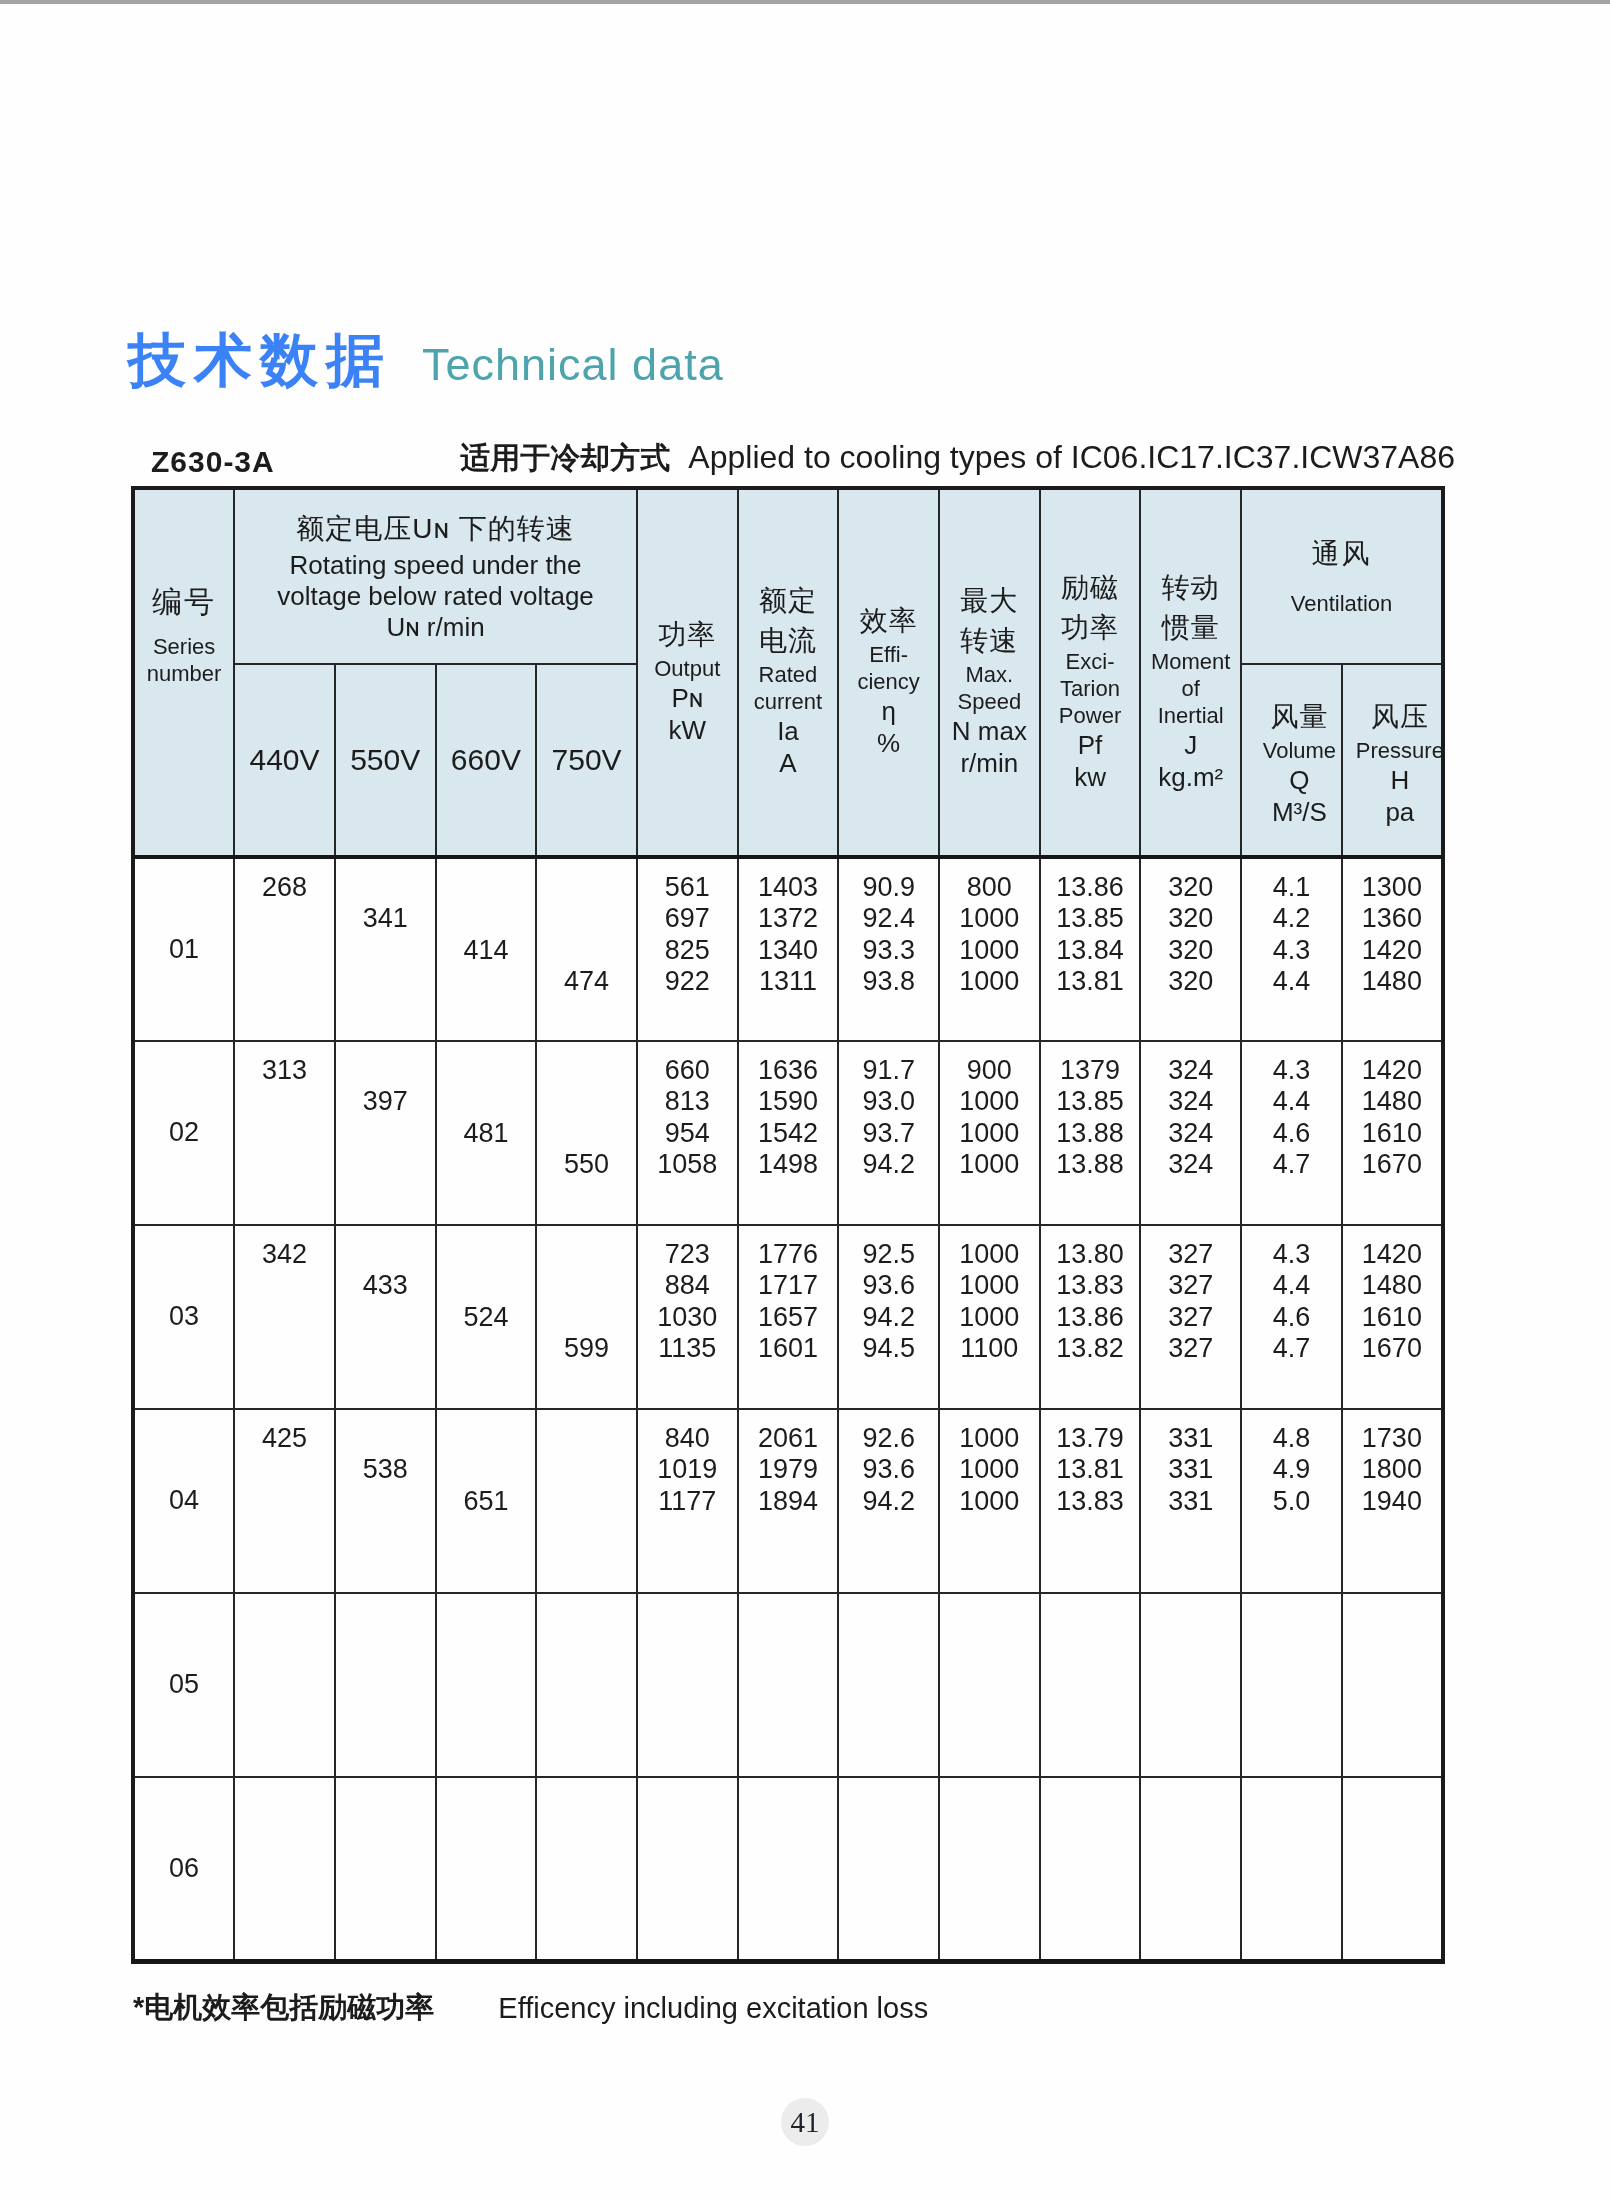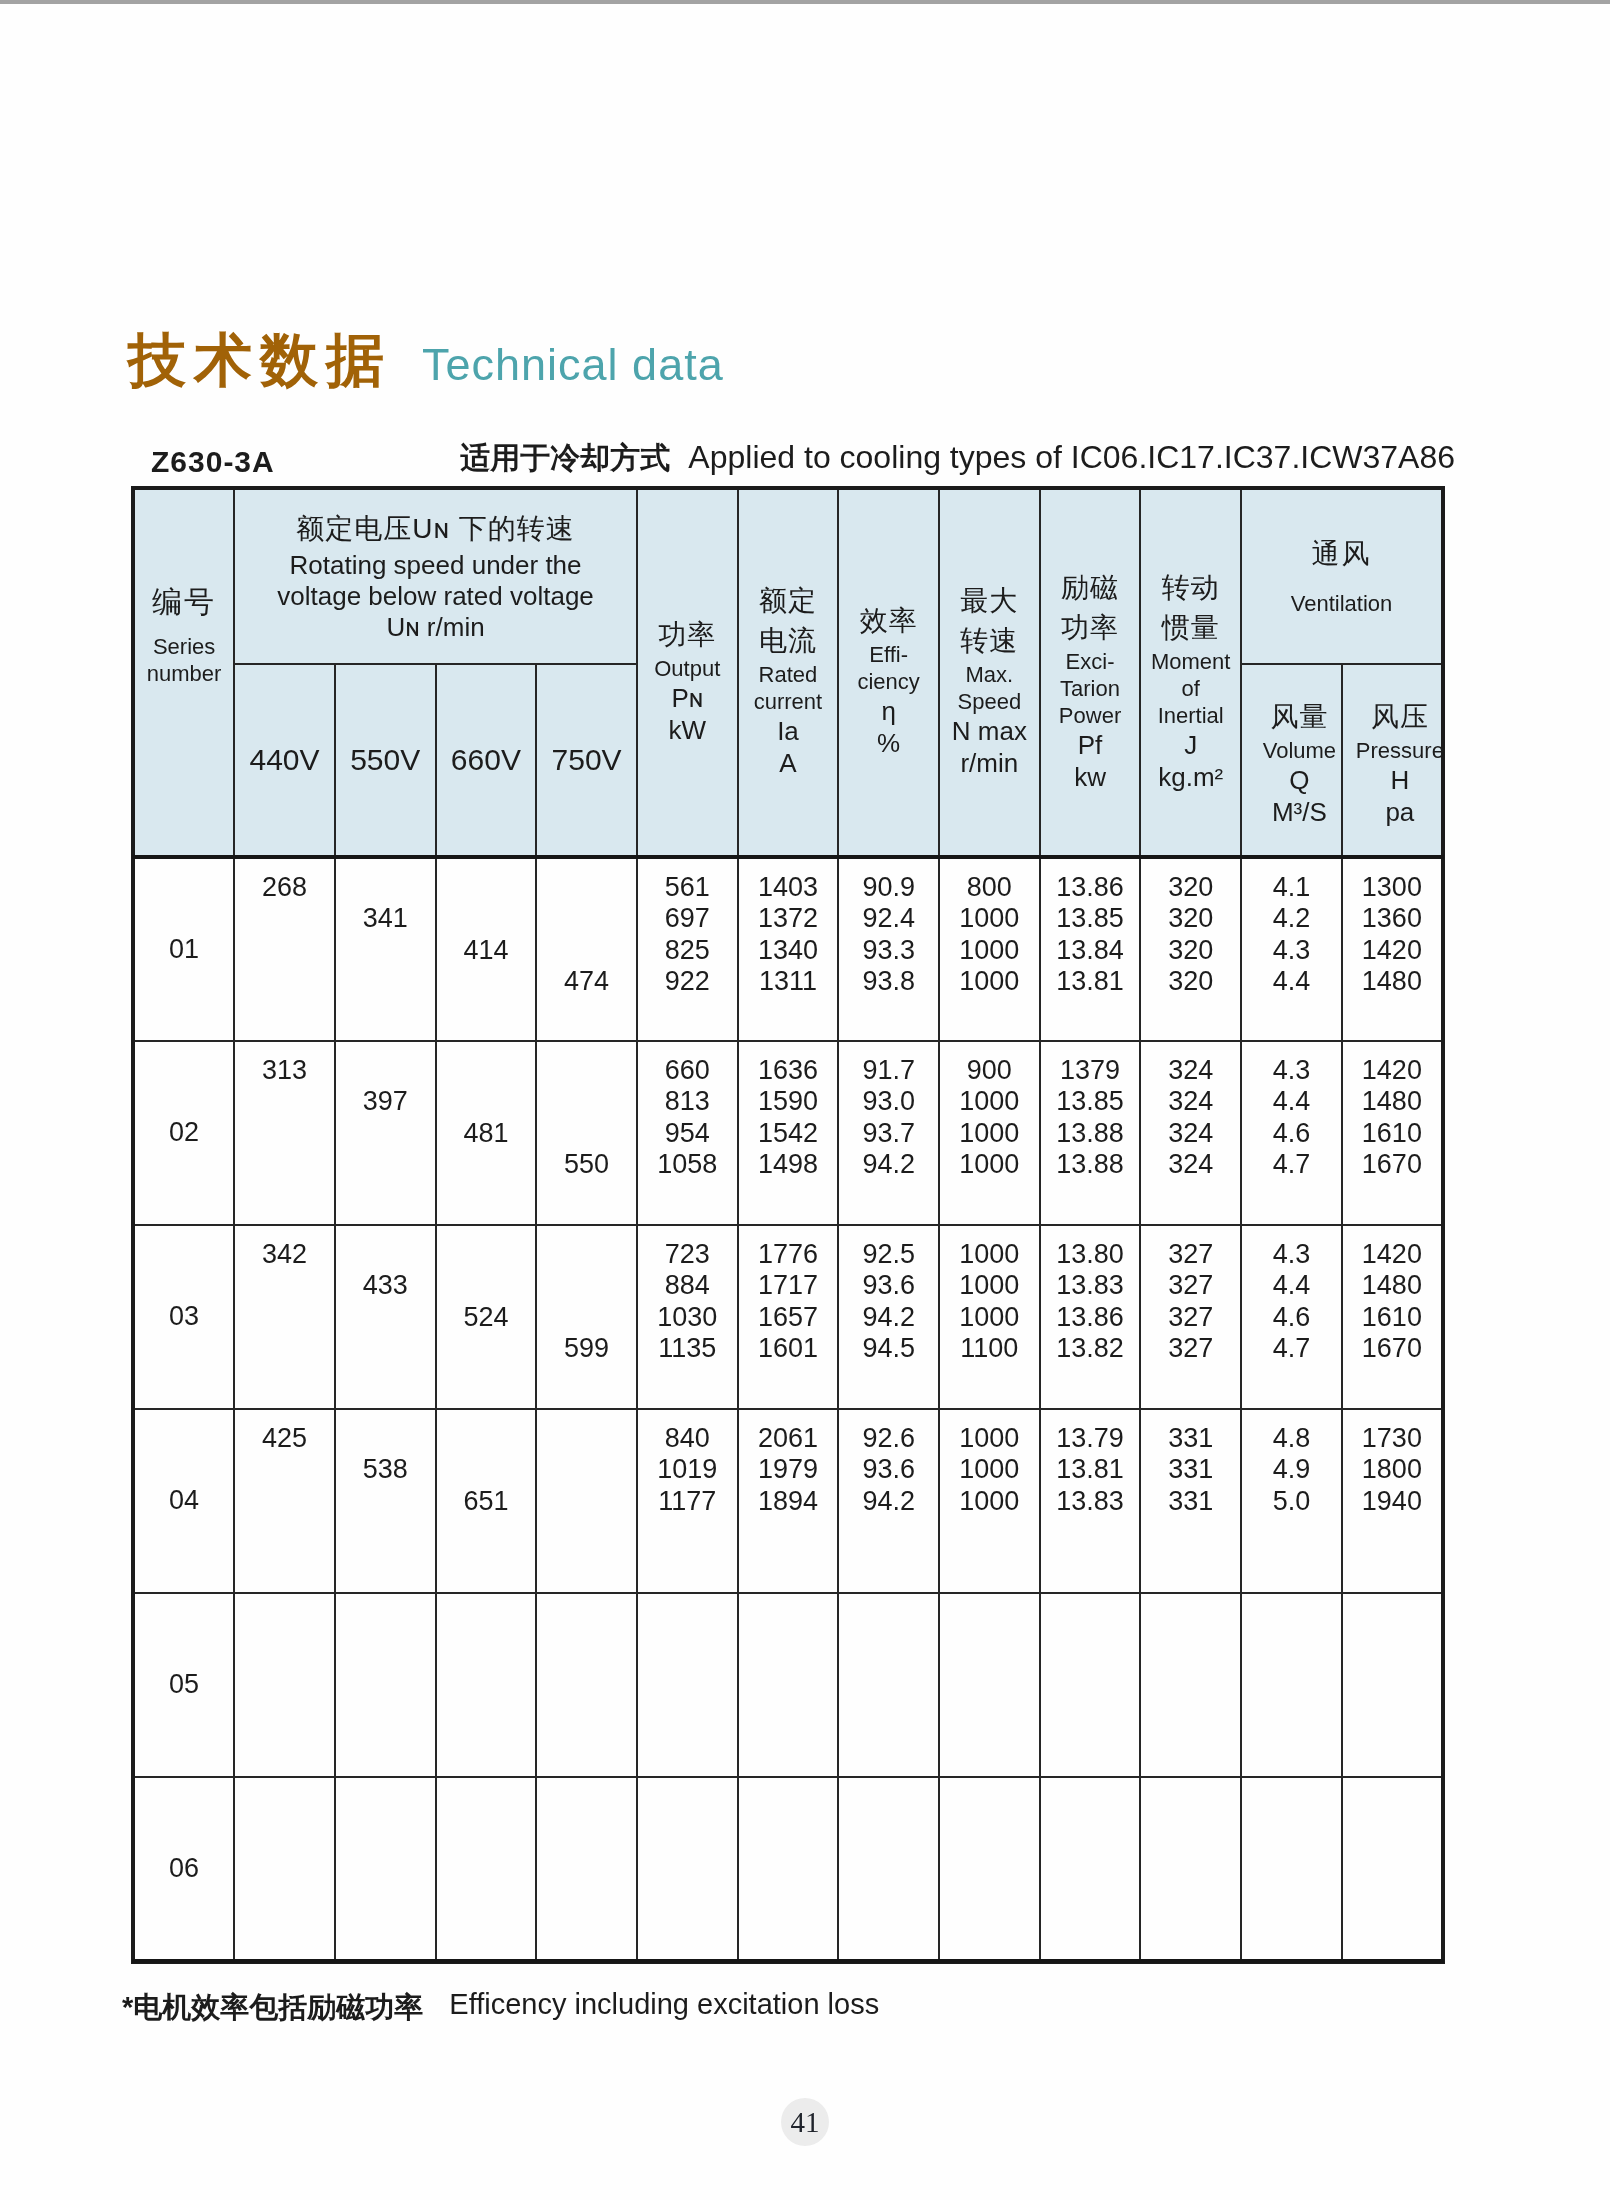--- a/index.html
+++ b/index.html
@@ -5,21 +5,21 @@
   html,body { margin:0; padding:0; background:#ffffff; }
   .page {
     position:relative; width:1610px; height:2200px; background:#fefefe;
     font-family:"Liberation Sans","DejaVu Sans",sans-serif; color:#1c1c1c;
     overflow:hidden;
   }
   .top-strip { position:absolute; left:0; top:0; width:100%; height:4px; background:#a3a3a3; }
 
   
   .title-row { position:absolute; left:128px; top:322px; display:flex; align-items:baseline; }
-  .title-zh { font-size:58px; font-weight:bold; color:#a16207; letter-spacing:8px; }
+  .title-zh { font-size:58px; font-weight:bold; color:#3b82f6; letter-spacing:8px; }
   .title-en { font-size:45px; color:#4da4ac; margin-left:30px; letter-spacing:1px; }
 
   
   .sub-row { position:absolute; left:151px; top:438px; width:1304px;
              display:flex; justify-content:space-between; align-items:flex-end; }
   .model { font-size:30px; font-weight:600; letter-spacing:1px; }
   .cooling { display:flex; align-items:baseline; gap:18px; }
   .cooling-zh { font-size:30px; font-weight:700; }
   .cooling-en { font-size:32px; }
 
@@ -53,21 +53,21 @@
   .vent-zh { font-size:28px; letter-spacing:2px; }
   .vent-en { font-size:22px; margin-top:18px; }
   .volt { font-size:30px; vertical-align:middle; }
   .sub-vent-cell { justify-content:space-between; padding:22px 0 16px 16px; }
 
   
   td.num-cell { vertical-align:top; font-size:27px; line-height:31.5px; padding-top:13px; }
   td.series-num { vertical-align:middle; font-size:27px; }
 
   
-  .footnote { position:absolute; left:122px; top:1988px; display:flex; align-items:flex-start; gap:26px; }
+  .footnote { position:absolute; left:133px; top:1988px; display:flex; align-items:center; gap:64px; }
   .footnote-zh { font-size:29px; font-weight:700; }
   .footnote-en { font-size:29px; }
 
   
   .pagenum { position:absolute; left:50%; top:2098px; transform:translateX(-50%);
              width:48px; height:48px; border-radius:50%; background:#ececec;
              display:flex; align-items:center; justify-content:center;
              font-size:29px; color:#20242c;font-family:Liberation Serif, serif; }
 </style>
 </head>

